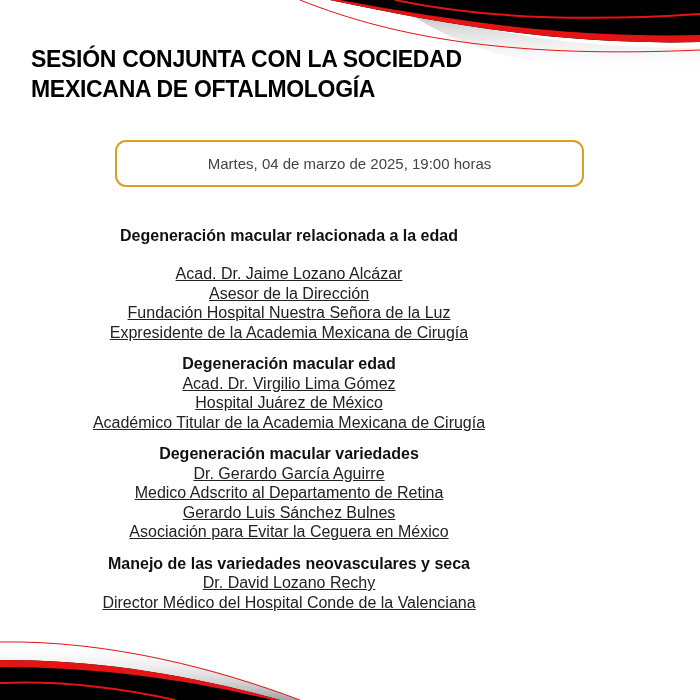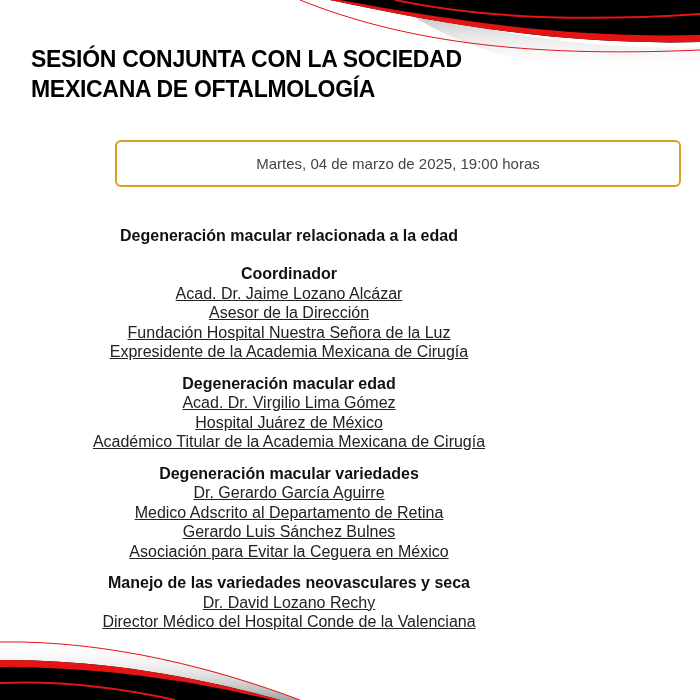--- a/index.html
+++ b/index.html
@@ -2,22 +2,22 @@
 <html><head>
 <meta charset="utf-8">
 <style>
   html, body { margin:0; padding:0; }
   body { width:700px; height:700px; overflow:hidden; background:#ffffff; position:relative;
          font-family:"Liberation Sans", "DejaVu Sans", sans-serif; color:#111; }
   .deco { position:absolute; left:0; top:0; width:700px; height:700px; pointer-events:none; }
   .title { position:absolute; left:31px; top:44px; margin:0; font-size:23px; line-height:30px;
            font-weight:bold; color:#000000; letter-spacing:-0.3px; }
   .title span { display:block; }
-  .date-box { position:absolute; left:115px; top:140px; width:566px; height:47px; box-sizing:border-box;
-              border:2px solid #d9a024; border-radius:6px; display:flex; align-items:center; justify-content:center;
+  .date-box { position:absolute; left:115px; top:140px; width:469px; height:47px; box-sizing:border-box;
+              border:2px solid #d9a024; border-radius:11px; display:flex; align-items:center; justify-content:center;
               font-size:15px; color:#444; }
   .content { position:absolute; left:0; top:226px; width:578px; text-align:center; }
   .main-topic { font-size:16px; font-weight:bold; line-height:20px; color:#111; margin-bottom:18px; }
   .section { margin-bottom:12px; }
   .section .head { font-size:16px; font-weight:bold; line-height:19.5px; color:#111; }
   .section .line { font-size:16px; line-height:19.5px; color:#222;text-decoration:underline; }
 </style>
 </head>
 <body>
 
@@ -56,21 +56,20 @@
 </h1>
 
 <div class="date-box">
   <span>Martes, 04 de marzo de 2025, 19:00 horas</span>
 </div>
 
 <div class="content">
   <div class="main-topic">Degeneración macular relacionada a la edad</div>
 
   <div class="section">
-    <div class="head">Coordinador</div>
     <div class="line">Acad. Dr. Jaime Lozano Alcázar</div>
     <div class="line">Asesor de la Dirección</div>
     <div class="line">Fundación Hospital Nuestra Señora de la Luz</div>
     <div class="line">Expresidente de la Academia Mexicana de Cirugía</div>
   </div>
 
   <div class="section">
     <div class="head">Degeneración macular edad</div>
     <div class="line">Acad. Dr. Virgilio Lima Gómez</div>
     <div class="line">Hospital Juárez de México</div>

